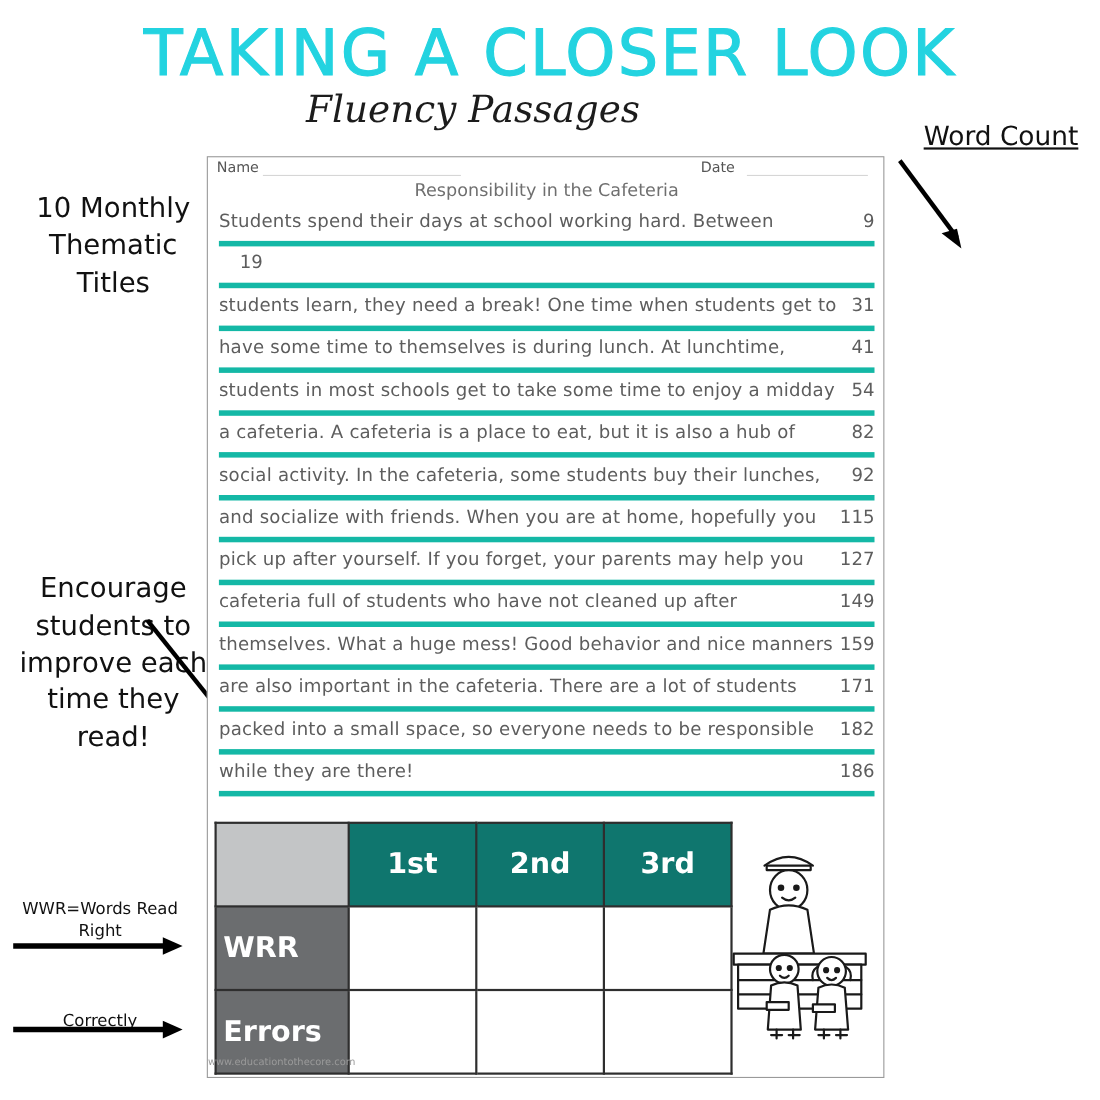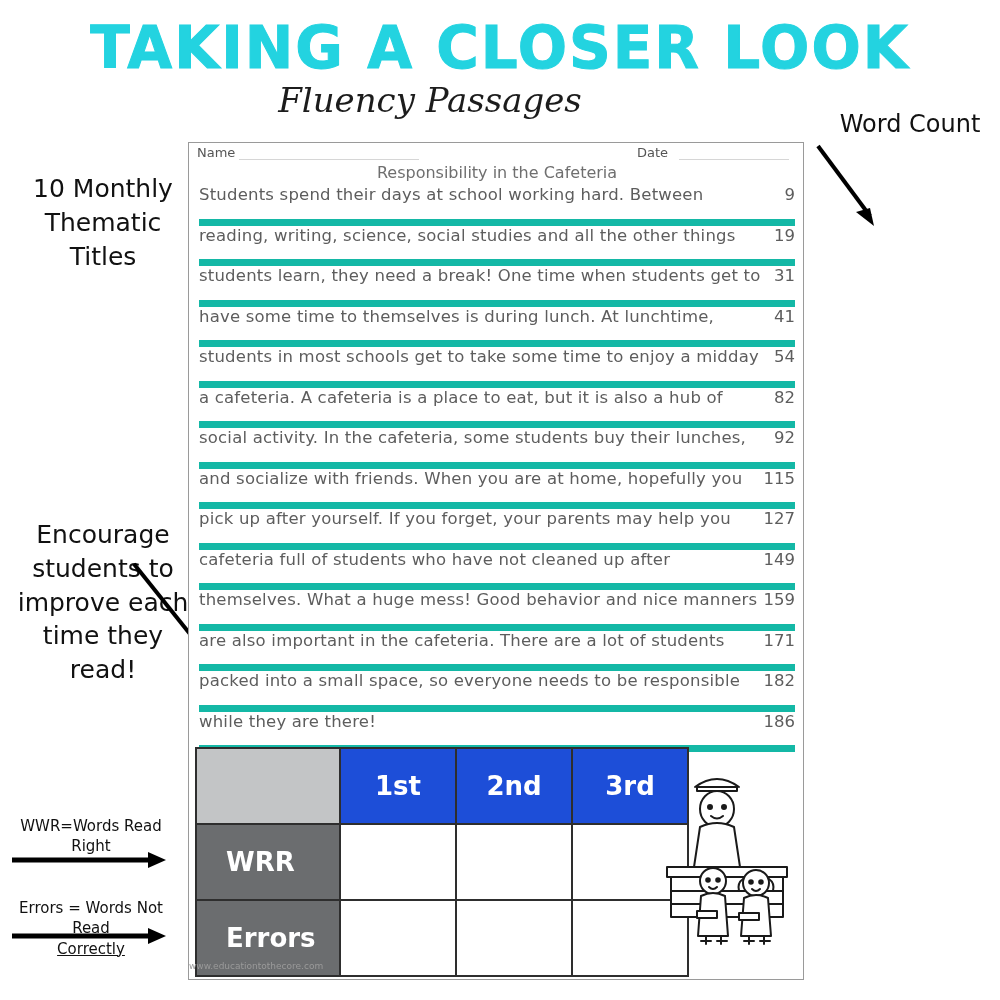--- a/index.html
+++ b/index.html
@@ -8,21 +8,21 @@
     background:#ffffff;
     font-family:"Liberation Sans", sans-serif;
     position:relative;
     overflow:hidden;
   }
   
   #main-title{
     position:absolute;top:14px;left:0;width:1000px;
     text-align:center;
     font-family:"DejaVu Sans", sans-serif;
-    font-weight:bold;
+    font-weight:normal;
     font-size:58px;
     letter-spacing:2px;
     color:#23d3e0;
     -webkit-text-stroke:1px #23d3e0;
     text-transform:uppercase;
   }
   #sub-title{
     position:absolute;top:80px;left:0;width:860px;
     text-align:center;
     font-family:"DejaVu Serif", serif;
@@ -31,21 +31,21 @@
     color:#1c1c1c;
   }
   
   .annot{
     position:absolute;
     font-family:"DejaVu Sans", sans-serif;
     color:#111;
     text-align:center;
     line-height:1.35;
   }
-  #annot-word-count{ top:108px; left:820px; width:180px; font-size:24px; }
+  #annot-word-count{ top:108px; left:820px; width:180px; font-size:24px;text-decoration:underline; }
   #annot-titles{ top:172px; left:8px; width:190px; font-size:25px; }
   #annot-encourage{ top:518px; left:8px; width:190px; font-size:25px; }
   #annot-wwr{ top:816px; left:0px; width:182px; font-size:15px; }
   #annot-errors{ top:898px; left:0px; width:182px; font-size:15px; }
   #annot-errors .u{ text-decoration:underline; }
 
   .arrow{position:absolute;}
 
   
   #worksheet{
@@ -72,23 +72,23 @@
   #passage-title{
     position:absolute;left:0;top:20px;width:616px;
     text-align:center;
     font-family:"DejaVu Sans", sans-serif;
     font-size:16px;color:#6f6f6f;
   }
   #passage{
     position:absolute;left:10px;top:42px;width:596px;
   }
   .p-row{
-    display:flex;align-items:flex-start;
+    display:flex;align-items:center;
     height:33.5px;
-    border-bottom:7px solid #14b8a6;
+    border-bottom:5px solid #14b8a6;
   }
   .p-text{
     flex:1;
     font-family:"DejaVu Sans", sans-serif;
     font-size:16.5px;
     color:#5d5d5d;
     letter-spacing:.2px;
     white-space:nowrap;
     padding-bottom:3px;
   }
@@ -105,22 +105,22 @@
     border-collapse:collapse;
   }
   #score-table td{
     border:2px solid #2e2e2e;
     width:112px;height:72px;
     text-align:center;vertical-align:middle;
     font-family:"DejaVu Sans", sans-serif;
     font-size:26px;font-weight:bold;
   }
   #score-table td.corner{ background:#c3c5c6; width:112px;}
-  #score-table td.head{ background:#1d4ed8; color:#fff;}
-  #score-table td.rowlbl{ background:#6b6d6f; color:#fff; text-align:left; padding-left:29px;}
+  #score-table td.head{ background:#0f766e; color:#fff;}
+  #score-table td.rowlbl{ background:#6b6d6f; color:#fff; text-align:left; padding-left:6px;}
   #score-table td.blank{ background:#fff;}
 
   
   #illustration{
     position:absolute;right:10px;bottom:32px;
     width:132px;height:196px;
   }
   #footer-url{
     position:absolute;left:0;bottom:8px;width:616px;
     text-align:left;
@@ -132,21 +132,21 @@
 <body>
 
 <div id="main-title">Taking a Closer Look</div>
 <div id="sub-title">Fluency Passages</div>
 
 <div class="annot" id="annot-word-count">Word Count</div>
 <div class="annot" id="annot-titles">10 Monthly Thematic Titles</div>
 <div class="annot" id="annot-encourage">Encourage students to improve each time they read!</div>
 <div class="annot" id="annot-wwr">WWR=Words Read Right</div>
 <div class="annot" id="annot-errors">
-  <span>Errors = Words Not Read</span><br>
+  <br>
   <span class="u">Correctly</span>
 </div>
 
 <svg class="arrow" style="left:808px;top:138px;" width="80" height="100" viewBox="0 0 80 100">
   <path d="M10,8 L62,78" stroke="#000" stroke-width="4" fill="none"></path>
   <polygon points="66,88 48,74 62,70" fill="#000"></polygon>
 </svg>
 <svg class="arrow" style="left:186px;top:170px;" width="230" height="30" viewBox="0 0 230 30">
   <path d="M4,16 L206,16" stroke="#000" stroke-width="4" fill="none"></path>
   <polygon points="216,16 200,9 200,23" fill="#000"></polygon>
@@ -172,21 +172,20 @@
   <div class="ws-line" id="ws-date-line"></div>
 
   <div id="passage-title">Responsibility in the Cafeteria</div>
 
   <div id="passage">
       <div class="p-row">
         <div class="p-text">Students spend their days at school working hard.  Between</div>
         <div class="p-num">9</div>
       </div>
       <div class="p-row">
-        <div class="p-text">reading, writing, science, social studies and all the other things</div>
         <div class="p-num">19</div>
       </div>
       <div class="p-row">
         <div class="p-text">students learn, they need a break! One time when students get to</div>
         <div class="p-num">31</div>
       </div>
       <div class="p-row">
         <div class="p-text">have some time to themselves is during lunch.  At lunchtime,</div>
         <div class="p-num">41</div>
       </div>

